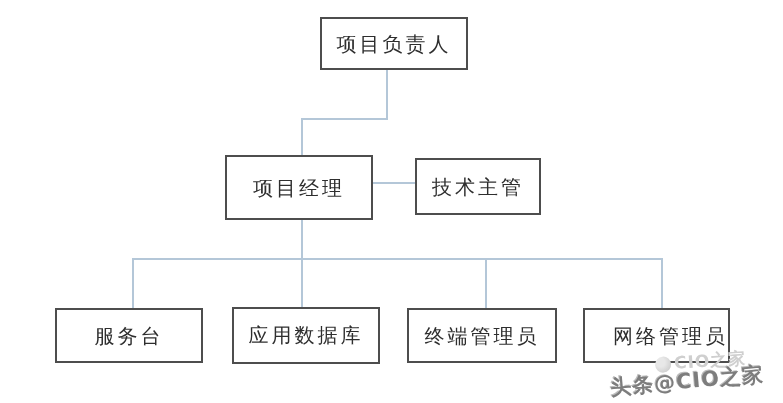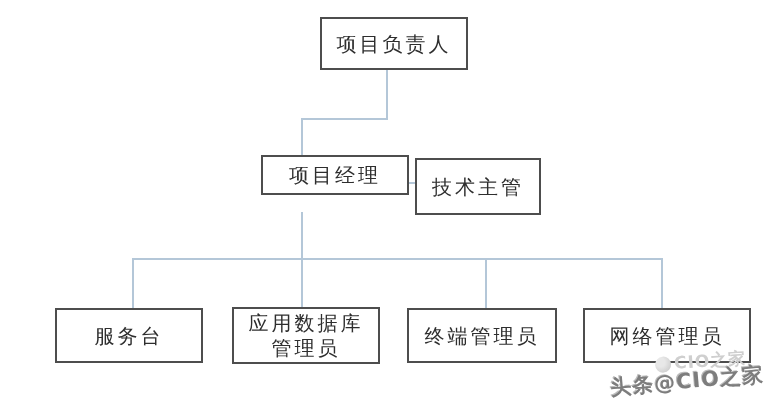--- a/index.html
+++ b/index.html
@@ -30,26 +30,26 @@
     font-size: 20px;
     letter-spacing: 3px;
     display: flex;
     flex-direction: column;
     align-items: center;
     justify-content: center;
     text-align: center;
     line-height: 26px;
   }
   .node-leader    { left: 320px; top: 17px;  width: 148px; height: 53px; }
-  .node-manager   { left: 225px; top: 155px; width: 148px; height: 40px; margin-left: 36px; }
+  .node-manager   { left: 225px; top: 155px; width: 148px; height: 65px; }
   .node-tech      { left: 415px; top: 158px; width: 126px; height: 57px; align-items: center; }
   .node-service   { left: 55px;  top: 308px; width: 148px; height: 55px; text-align: center; }
   .node-appdb     { left: 232px; top: 307px; width: 148px; height: 57px; line-height: 25px; }
   .node-terminal  { left: 407px; top: 308px; width: 150px; height: 55px; }
-  .node-network   { left: 583px; top: 308px; width: 168px; height: 55px; }
+  .node-network   { left: 583px; top: 308px; width: 147px; height: 55px; align-items: flex-end; }
 
   .watermark {
     position: absolute;
     left: 600px;
     top: 345px;
     width: 183px;
     height: 58px;
     pointer-events: none;
     font-family: "DejaVu Sans", sans-serif;
   }
@@ -110,21 +110,20 @@
   <div class="node node-tech">
     <span>技术主管</span>
   </div>
 
   <div class="node node-service">
     <span>服务台</span>
   </div>
 
   <div class="node node-appdb">
     <span>应用数据库</span>
-    <span>管理员</span>
   </div>
 
   <div class="node node-terminal">
     <span>终端管理员</span>
   </div>
 
   <div class="node node-network">
     <span>网络管理员</span>
   </div>
 

